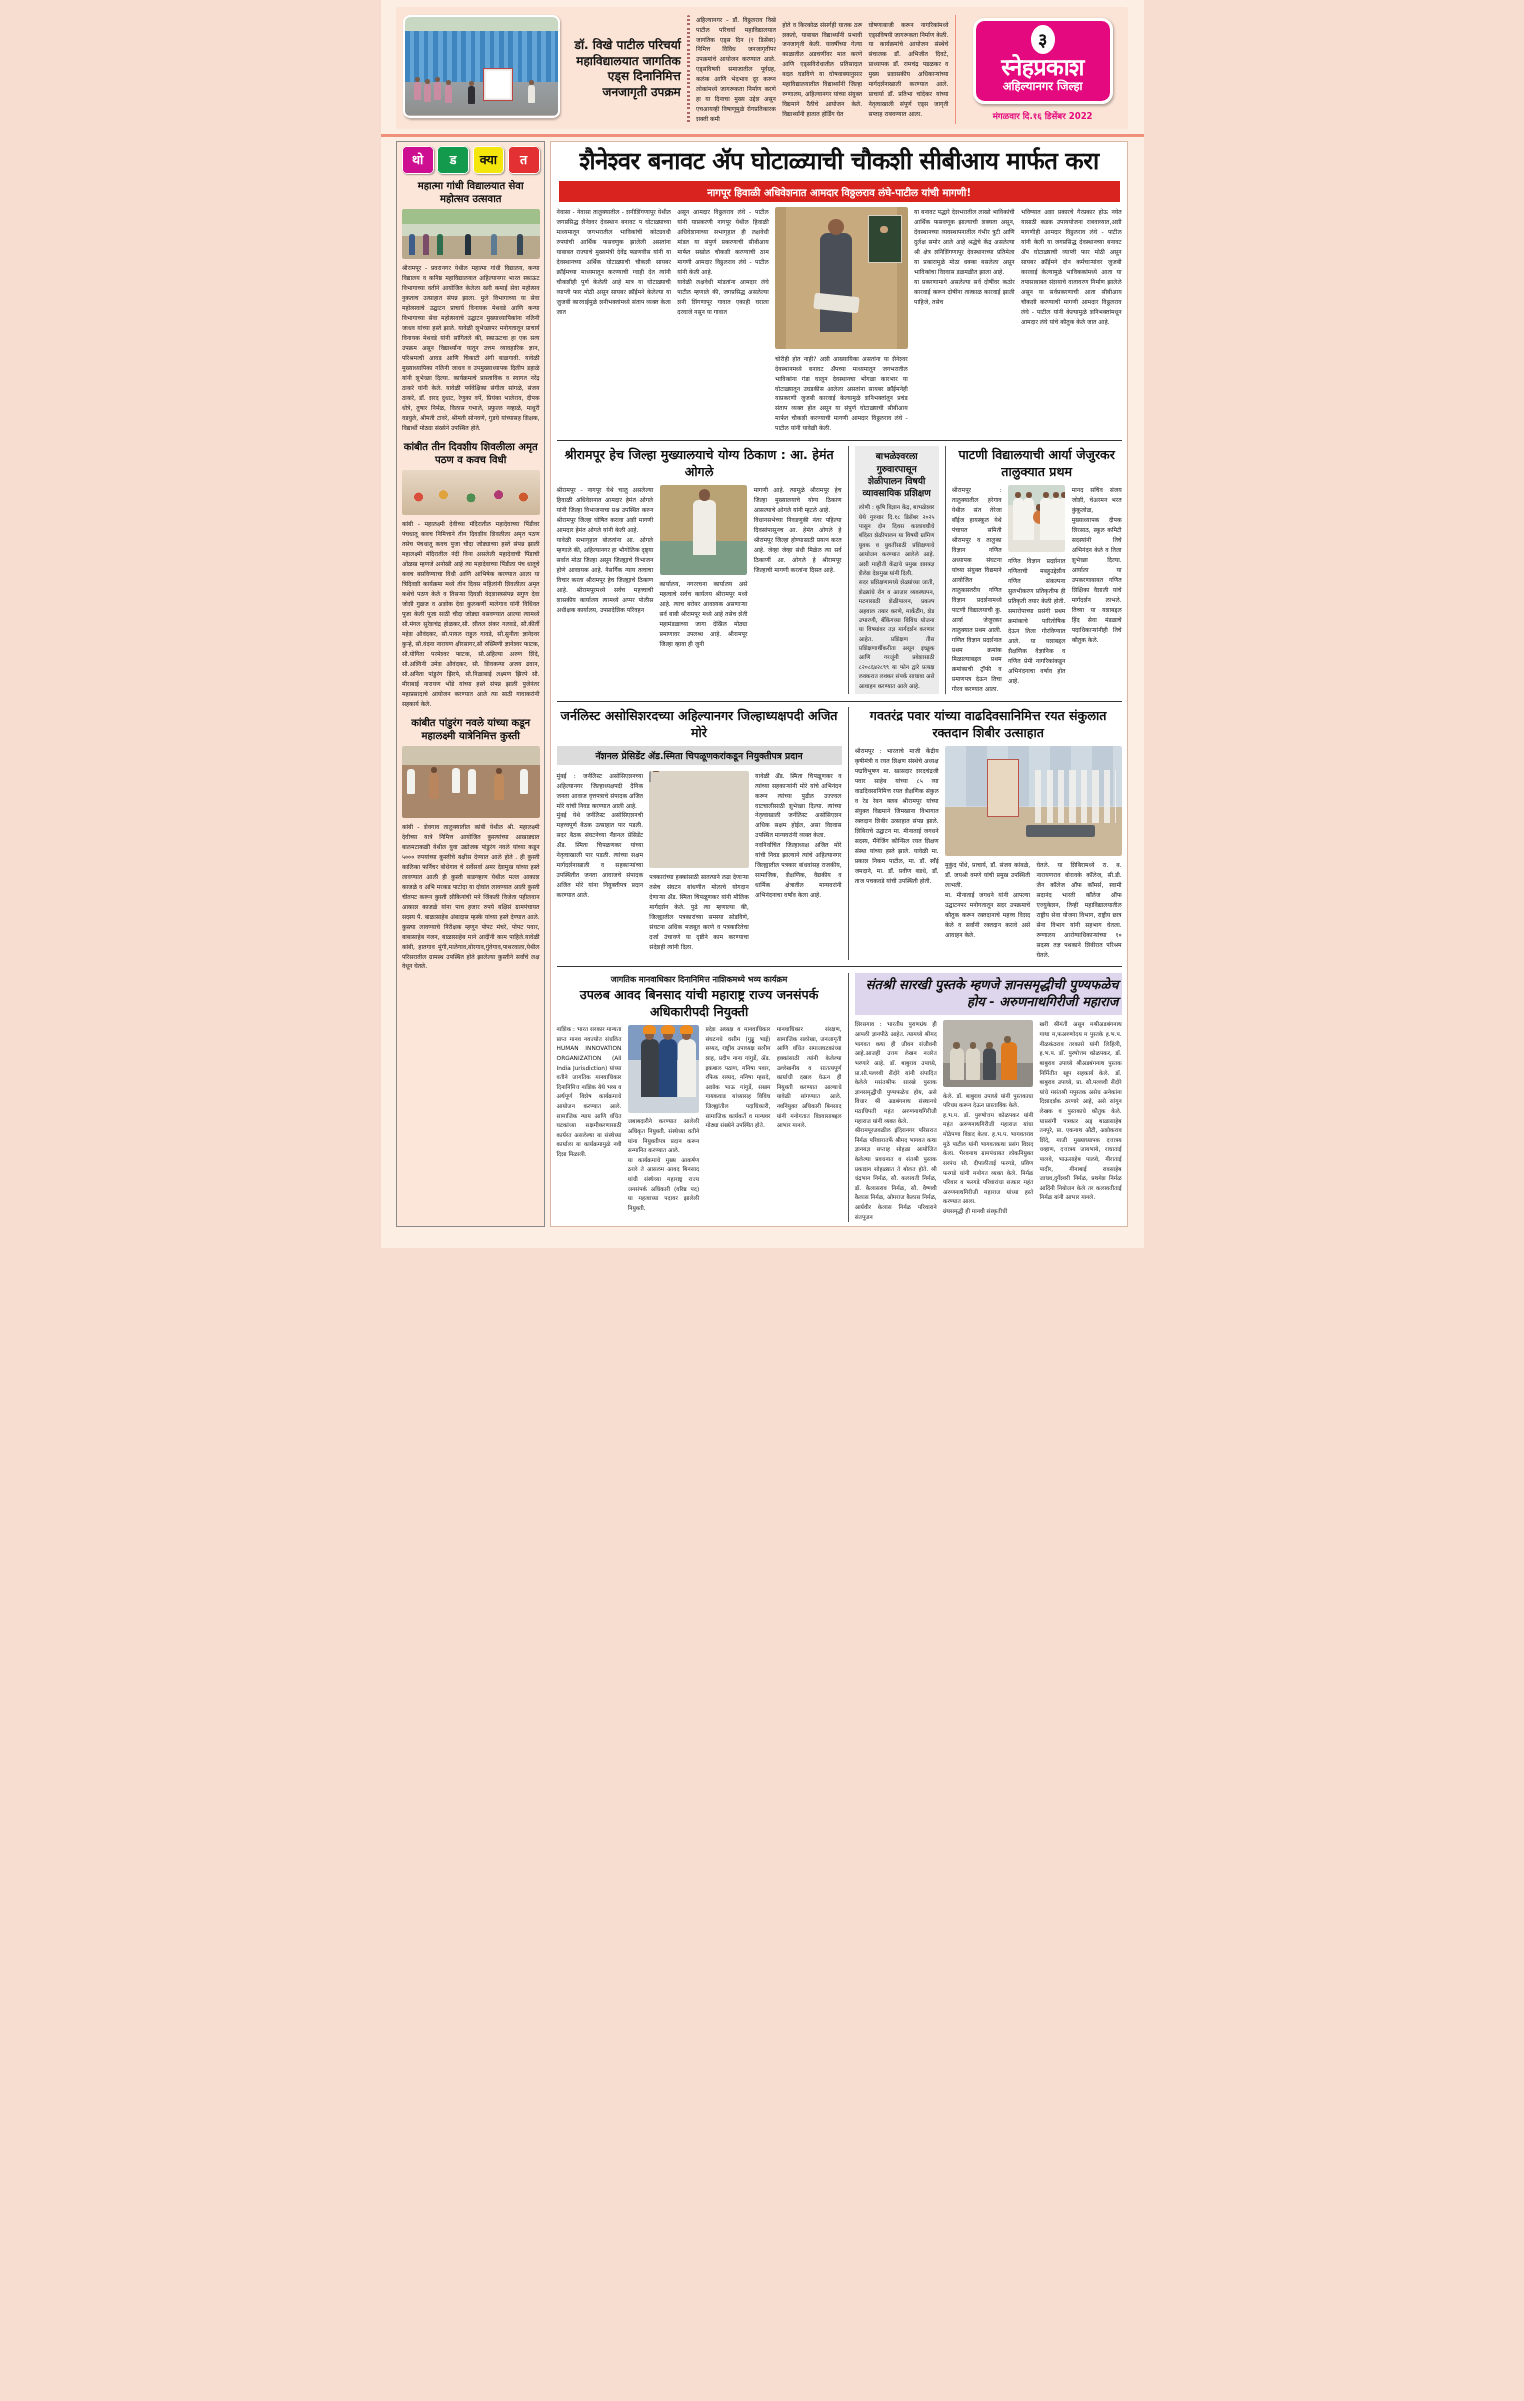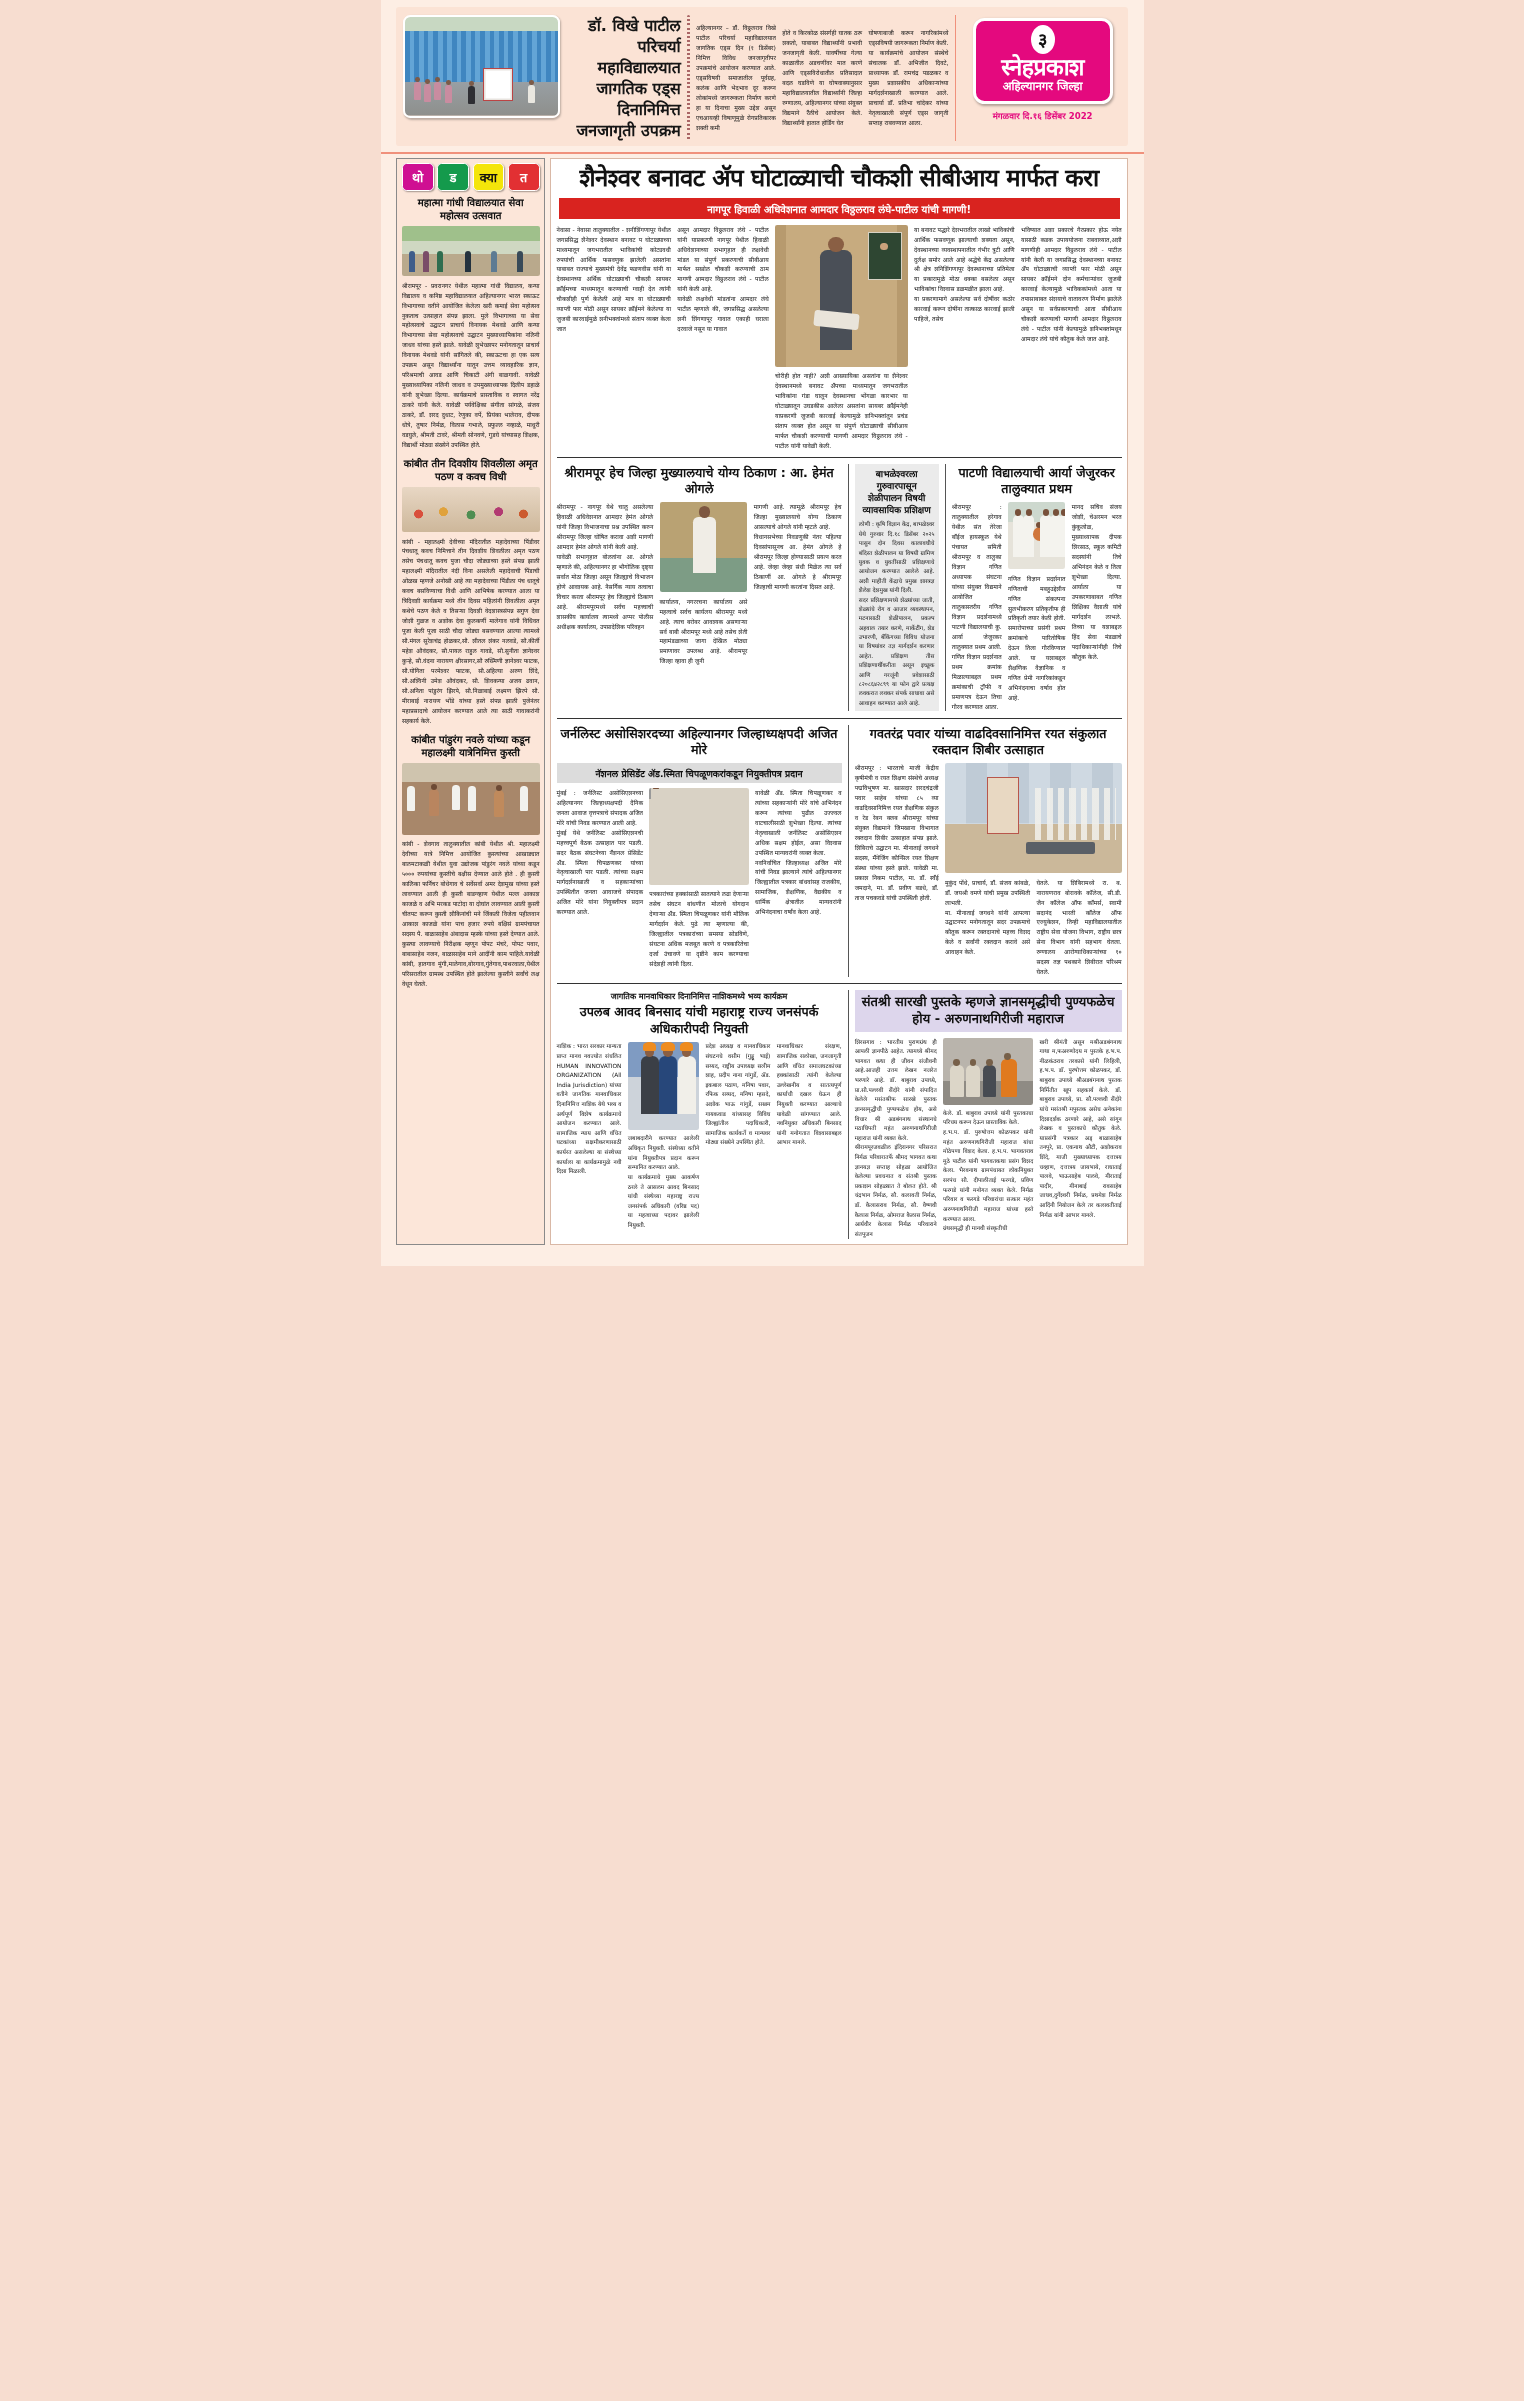--- a/index.html
+++ b/index.html
@@ -16,21 +16,21 @@
     background:
       linear-gradient(#c8d8c2 0 14%, rgba(0,0,0,0) 14%),
       repeating-linear-gradient(90deg,#3f86c0 0 4.7px,#63a5d6 4.7px 9.4px),
       linear-gradient(#9aa2a8,#8e8f8c);
     background-size:100% 100%,100% 52%,100% 40%;
     background-position:0 0,0 14.6px,0 100%;
     background-repeat:no-repeat; }
   .ph-rally .fig { position:absolute; width:6.8px; height:18px; border-radius:3.1px 3.1px 1px 1px; background:#c98ca0; }
   .ph-rally .fig:after { content:""; position:absolute; top:-4.7px; left:1px; width:4.7px; height:4.7px; border-radius:50%; background:#7c5b49; }
   .ph-rally .banner-board { position:absolute; width:30px; height:33px; background:#fff; border:0.5px solid #b44; box-shadow:inset 0 0 0 1.6px #e8e4df; }
-  .banner-headline { width:114px; font-size:16px; line-height:1.32; font-weight:bold; text-align:right; color:#151515; align-self:center; }
+  .banner-headline { width:114px; font-size:12px; line-height:1.32; font-weight:bold; text-align:right; color:#151515; align-self:center; }
   .dots { width:2.6px; align-self:stretch; background:repeating-linear-gradient(#a66 0 2.1px, rgba(0,0,0,0) 2.1px 4.2px); border-radius:1.6px; }
   .bcol { flex:1 1 0; font-size:6px; line-height:1.66; text-align:justify; white-space:pre-line; align-self:center; }
   .vline { width:1.6px; background:#f0917c; }
   .mast-col { width:160px; display:flex; flex-direction:column; align-items:center; justify-content:flex-start; gap:5.2px; }
   .mast { margin-top:3.1px; width:140px; background:#e4097e; border:3.1px solid #fff; border-radius:11.5px; box-shadow:1px 1.6px 2.6px rgba(0,0,0,.3); text-align:center; padding:3.1px 4.2px 7.3px 4.2px; color:#fff; }
   .issue { width:24px; height:29px; margin:1px auto 0 auto; background:#fff; color:#111; border-radius:50%; font-size:18px; font-weight:bold; line-height:29px; }
   .mtitle { font-size:23px; font-weight:bold; letter-spacing:-0.5px; line-height:1.15; }
   .msub { font-size:11.5px; font-weight:bold; line-height:1.2; }
   .dateline { color:#e4097e; font-weight:bold; font-size:8.6px; }
 
@@ -116,21 +116,21 @@
   .ph-blood .row-people { position:absolute; right:3%; top:22%; width:46%; height:48%;
       background:repeating-linear-gradient(90deg,#f2f1ec 0 6.3px, rgba(0,0,0,0) 6.3px 11.5px); opacity:.85; }
 
   .w-aslam { flex:0 0 285px; } .w-sant { flex:1; }
   .strap { font-size:8px; font-weight:bold; text-align:center; margin:0 0 3.1px 0; }
   .ph-turban { width:100%; height:88px; background:linear-gradient(#7f9bc2 0 40%, #cdd3da 40% 100%); }
   .ph-turban .t { position:absolute; top:13.6px; width:18px; height:58px; border-radius:6.3px 6.3px 0 0; background:#3b3f46; }
   .ph-turban .t:before { content:""; position:absolute; top:-8.4px; left:4.2px; width:9.4px; height:9.4px; border-radius:50%; background:#8a5f44; }
   .ph-turban .t:after { content:""; position:absolute; top:-13.6px; left:2.1px; width:13.6px; height:8.4px; border-radius:50% 50% 20% 20%; background:#ef8c1f; }
   .lavender { background:#ddd6ec; padding:4.2px 3.1px; margin-bottom:5.2px; }
-  .lavender h2 { font-size:13px; line-height:1.3; text-align:center; }
+  .lavender h2 { font-size:13px; line-height:1.3; text-align:right;font-style:italic; }
   .ph-satsang { width:100%; height:67px; background:linear-gradient(#b9b4ac 0 64%, #8f8b84 64% 100%); }
   .ph-satsang .m { position:absolute; bottom:7.3px; width:13.6px; height:32px; border-radius:5.2px 5.2px 1px 1px; background:#dcd6c8; }
   .ph-satsang .m:after { content:""; position:absolute; top:-6.3px; left:3.1px; width:6.8px; height:6.8px; border-radius:50%; background:#776049; }
   .ph-satsang .saffron { background:#e07a1f !important; }
 
   .cols-sant .txt, .cols-aslam .txt { font-size:5.8px; }
 </style>
 </head>
 <body>
 

